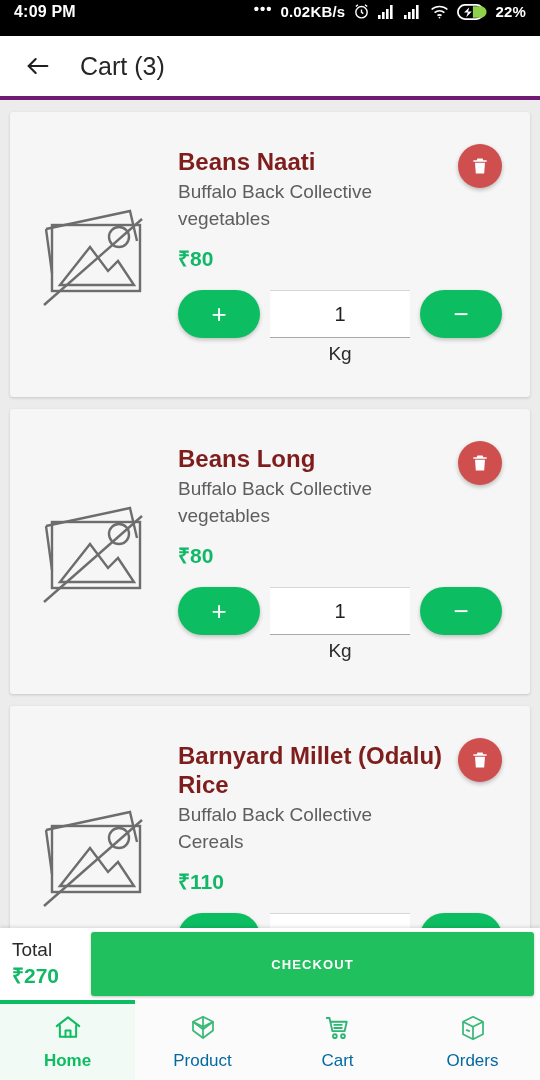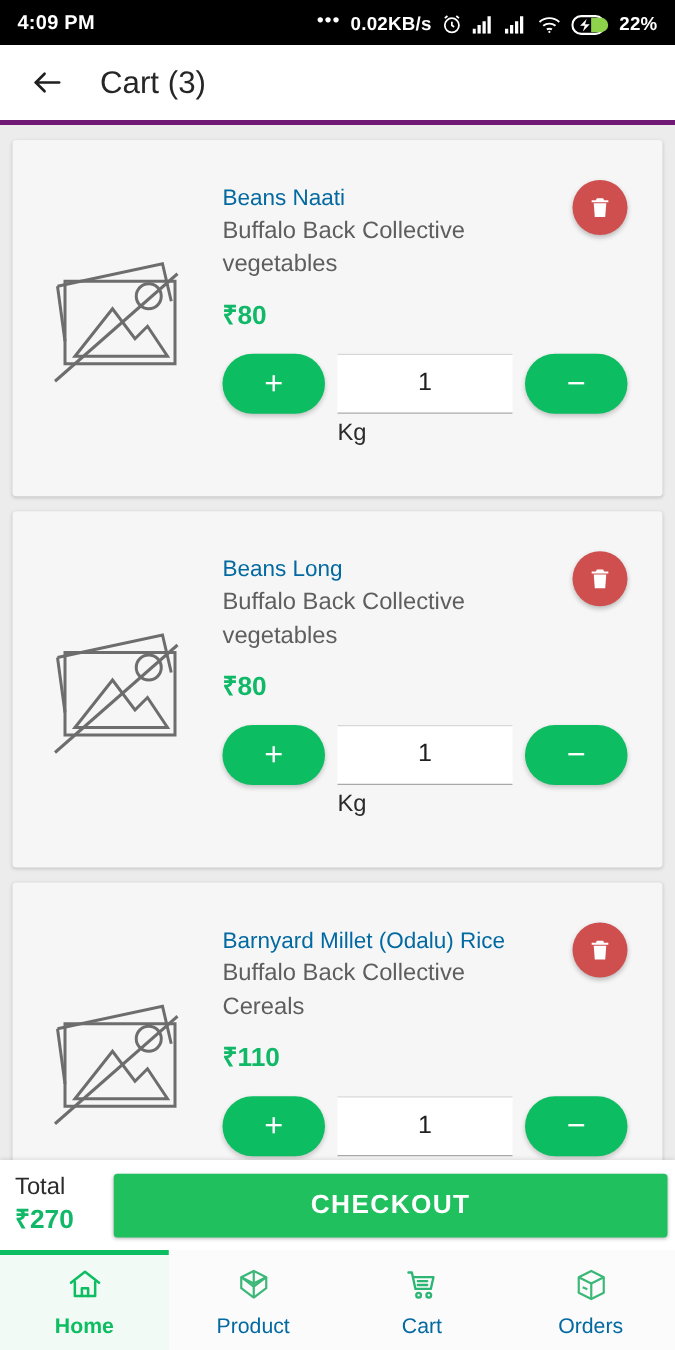--- a/index.html
+++ b/index.html
@@ -15,22 +15,22 @@
     background: #ececec;
     position: relative;
   }
 
   
   .status-bar {
     height: 36px;
     background: #000000;
     color: #ffffff;
     display: flex;
-    align-items: flex-end;
-    padding: 8px 14px;
+    align-items: flex-start;
+    padding: 3px 14px;
     font-size: 16px;
     font-weight: bold;
     letter-spacing: .2px;
   }
   .status-left { flex: 0 0 auto; }
   .status-right {
     margin-left: auto;
     display: flex;
     align-items: center;
     gap: 8px;
@@ -101,23 +101,23 @@
   }
 
   .card-body {
     flex: 1 1 auto;
     padding-left: 6px;
     padding-top: 22px;
     min-width: 0;
   }
 
   .item-name {
-    font-size: 18px;
-    font-weight: normal;
-    color: #0369a1;
+    font-size: 24px;
+    font-weight: bold;
+    color: #7f1d1d;
     line-height: 1.2;
     padding-right: 56px;
   }
   .item-seller,
   .item-category {
     font-size: 19px;
     color: #5e5e5e;
     line-height: 1.35;
     margin-top: 2px;
   }
@@ -175,21 +175,21 @@
     border-top: 1px solid #d7d7d7;
     border-bottom: 1px solid #a9a9a9;
     display: flex;
     align-items: center;
     justify-content: center;
     font-size: 20px;
     color: #212121;
     cursor: text;
   }
   .qty-unit {
-    text-align: left;
+    text-align: center;
     font-size: 19px;
     color: #2b2b2b;
     margin-top: 5px;
   }
 
   
   .total-bar {
     position: absolute;
     left: 0; right: 0;
     bottom: 80px;
@@ -213,25 +213,25 @@
   .total-value {
     font-size: 21px;
     font-weight: bold;
     color: #10b868;
     line-height: 1.2;
     margin-top: 2px;
   }
   .checkout-btn {
     margin-left: 32px;
     flex: 1 1 auto;
-    height: 51px;
+    height: 64px;
     background: #20c05e;
     border-radius: 3px;
     color: #ffffff;
-    font-size: 21px;
+    font-size: 13px;
     font-weight: bold;
     letter-spacing: 1.1px;
     display: flex;
     align-items: center;
     justify-content: center;
     box-shadow: 0 1px 3px rgba(0,0,0,.25);
     cursor: pointer;
   }
 
   

